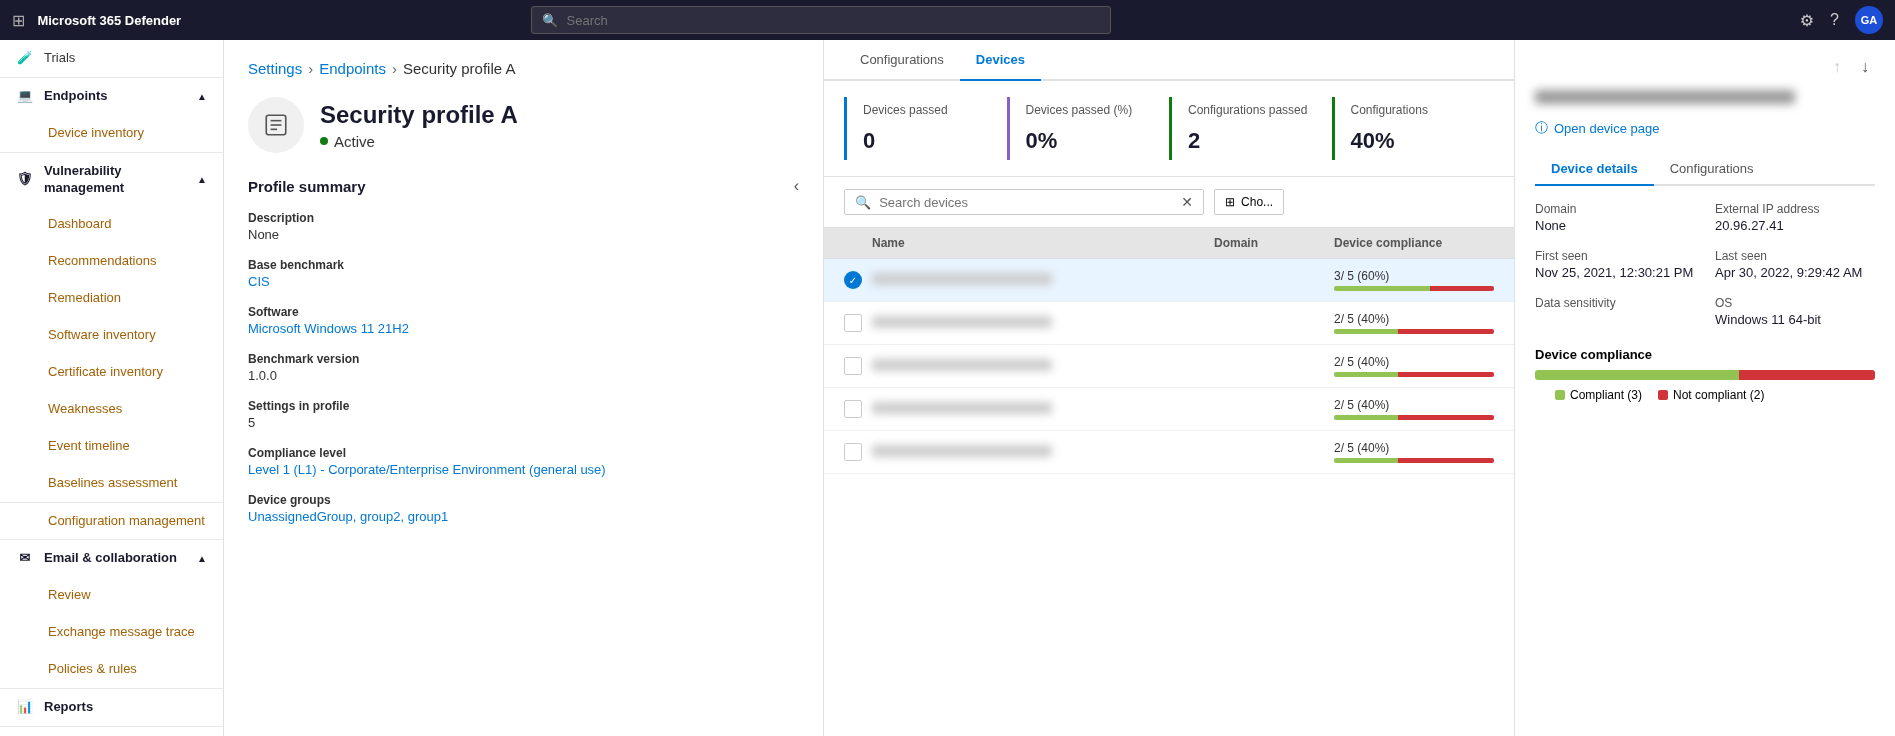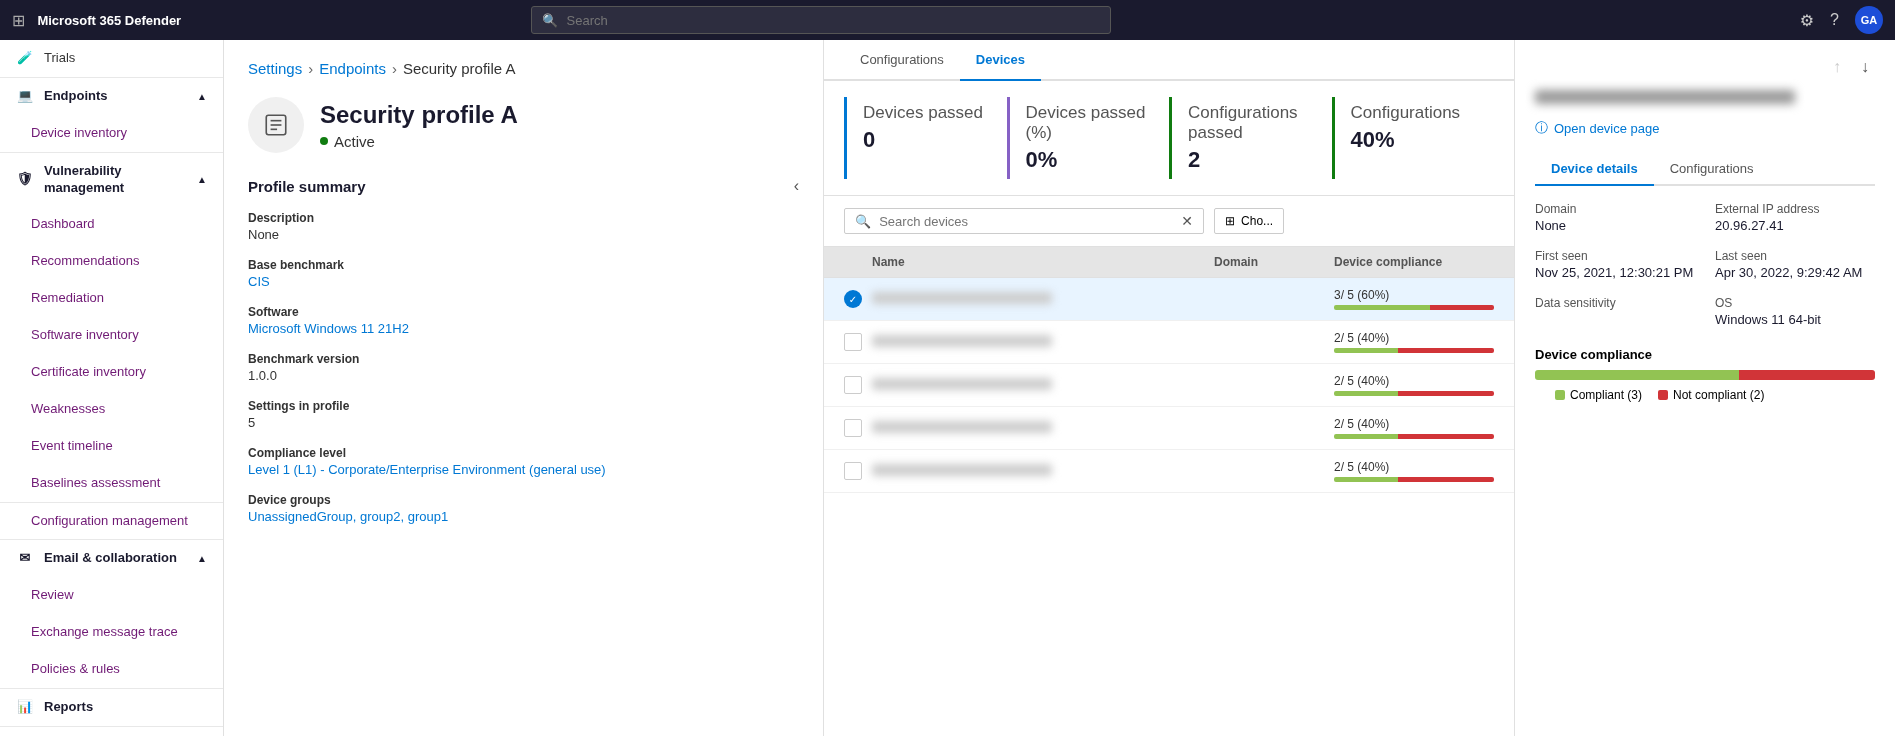--- a/index.html
+++ b/index.html
@@ -41,21 +41,21 @@
 
     
     .sidebar-section { border-bottom: 1px solid #e8e8e8; }
     .sidebar-item {
       display: flex; align-items: center; padding: 10px 16px; gap: 10px;
       cursor: pointer; color: #333; font-size: 13px; line-height: 1.3;
     }
     .sidebar-item.section-header {
       font-weight: 600; color: #1a1a2e; display: flex; justify-content: space-between;
     }
-    .sidebar-item.sub-item { padding-left: 31px; color: #701a75; }
+    .sidebar-item.sub-item { padding-left: 48px; color: #a16207; }
     .sidebar-item .icon { width: 18px; text-align: center; flex-shrink: 0; }
     .sidebar-item .chevron { font-size: 10px; }
 
     
     .profile-area {
       width: 600px; border-right: 1px solid #e0e0e0; overflow-y: auto; padding: 20px 24px;
     }
     .breadcrumb { display: flex; align-items: center; gap: 6px; color: #0078d4; font-size: 15px; margin-bottom: 20px; }
     .breadcrumb span { color: #333; }
     .breadcrumb .sep { color: #666; }
@@ -98,21 +98,21 @@
     .stats-row {
       display: flex; padding: 16px 20px; gap: 0; border-bottom: 1px solid #e0e0e0;
     }
     .stat-item {
       flex: 1; border-left: 3px solid; padding: 6px 16px; min-height: 60px;
     }
     .stat-item:nth-child(1) { border-color: #0078d4; }
     .stat-item:nth-child(2) { border-color: #8661c5; }
     .stat-item:nth-child(3) { border-color: #107c10; }
     .stat-item:nth-child(4) { border-color: #107c10; }
-    .stat-label { font-size: 17px; color: #555; margin-bottom: 4px; }
+    .stat-label { font-size: 12px; color: #555; margin-bottom: 11px; }
     .stat-value { font-size: 22px; font-weight: 600; color: #1a1a2e; }
 
     .search-devices-bar {
       display: flex; align-items: center; padding: 12px 20px; gap: 10px; border-bottom: 1px solid #e0e0e0;
     }
     .search-input-wrap {
       display: flex; align-items: center; border: 1px solid #ccc; border-radius: 2px;
       padding: 4px 10px; gap: 8px; flex: 1; max-width: 360px;
     }
     .search-input-wrap input { border: none; outline: none; font-size: 13px; width: 100%; }

